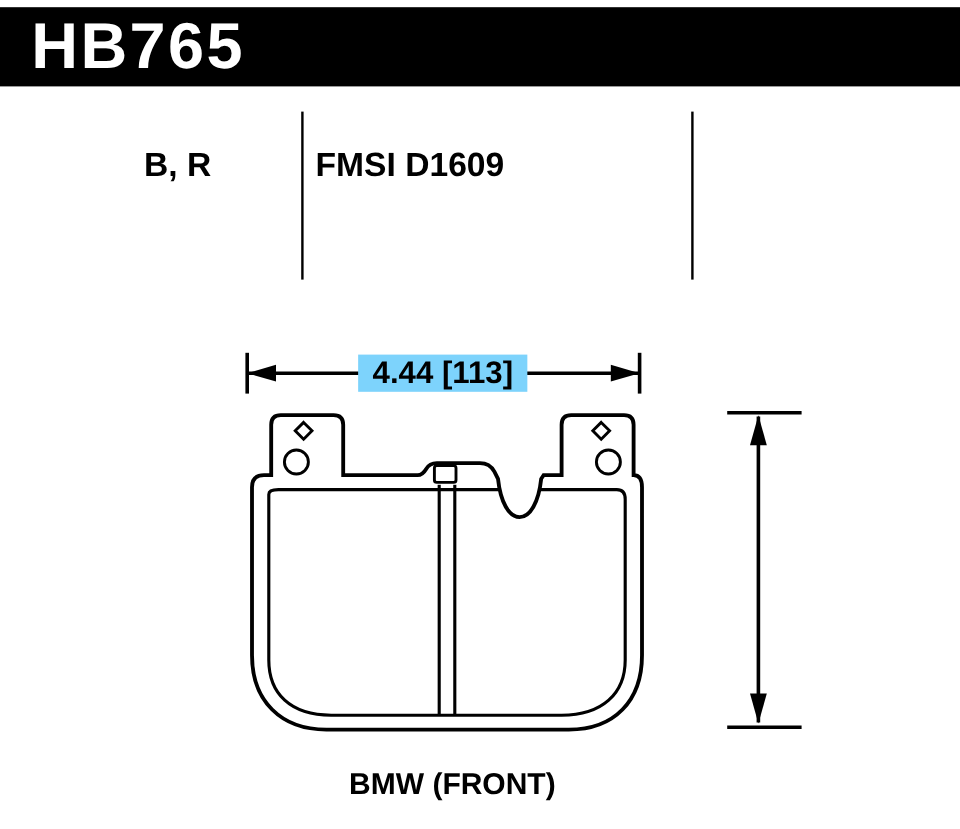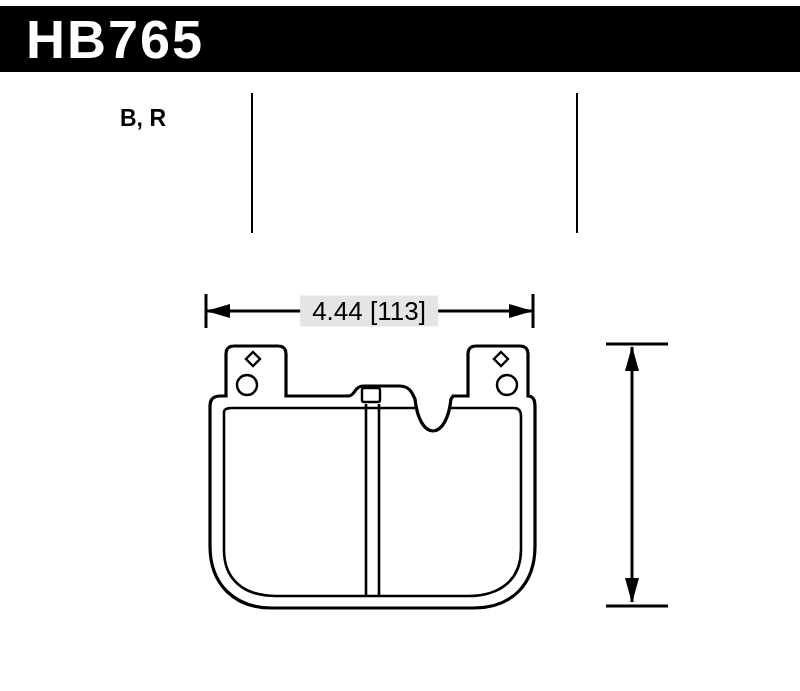--- a/index.html
+++ b/index.html
@@ -12,55 +12,56 @@
   }
   .header {
     position:absolute; left:0; top:6px; width:800px; height:66px;
     background:#000; display:flex; align-items:center;
   }
   .part-number {
     color:#fff; font-weight:bold; font-size:54px;
     letter-spacing:2px; padding-left:26px; line-height:1;
   }
   .spec {
-    position:absolute; top:105px; font-weight:bold; font-size:23px;
+    position:absolute; top:122px; font-weight:bold; font-size:28px;
     white-space:nowrap; color:#000;
   }
   .spec-compounds { left:120px; }
   .spec-fmsi { left:263px; }
   .spec-thickness { left:583px; }
   .vline { position:absolute; top:93px; width:2px; height:140px; background:#000; }
   .v1 { left:251px; }
   .v2 { left:576px; }
   svg.drawing { position:absolute; left:0; top:0; }
   .dim-width {
     position:absolute; left:369px; top:311px;
     transform:translate(-50%,-50%);
-    background:#e5e5e5; padding:0 12px;
-    font-size:26px; font-weight:normal; white-space:nowrap;
+    background:#7dd3fc; padding:0 12px;
+    font-size:26px; font-weight:bold; white-space:nowrap;
   }
   .dim-height {
     position:absolute; left:653px; top:443px;
     font-size:27px; font-weight:bold; line-height:34px;
   }
   .footer-label {
     position:absolute; left:212px; top:640px; width:330px;
     text-align:center; font-size:25px; font-weight:bold; white-space:nowrap;
   }
 </style>
 </head>
 <body>
 
 <div class="stage">
 
   <div class="header">
     <span class="part-number">HB765</span>
   </div>
 
   <span class="spec spec-compounds">B, R</span>
+  <span class="spec spec-fmsi">FMSI D1609</span>
 
   <div class="vline v1"></div>
   <div class="vline v2"></div>
 
   <svg class="drawing" width="800" height="691" viewBox="0 0 800 691">
 
     <g stroke="#000" stroke-width="3" fill="none">
       <line x1="206" y1="294" x2="206" y2="328"></line>
       <line x1="533" y1="294" x2="533" y2="328"></line>
       <line x1="206" y1="311" x2="533" y2="311"></line>
@@ -101,14 +102,15 @@
     <circle cx="247" cy="385" r="10" stroke="#000" stroke-width="2.4" fill="none"></circle>
     <polygon points="501,352 508,359 501,366 494,359" stroke="#000" stroke-width="2.4" fill="none"></polygon>
     <circle cx="507" cy="385" r="10" stroke="#000" stroke-width="2.4" fill="none"></circle>
 
     <rect x="362" y="388" width="18" height="14" rx="2" stroke="#000" stroke-width="2.4" fill="#ffffff"></rect>
   </svg>
 
   <div class="dim-width">4.44 [113]</div>
 
 
+  <div class="footer-label">BMW (FRONT)</div>
 
 </div>
 
 </body></html>

